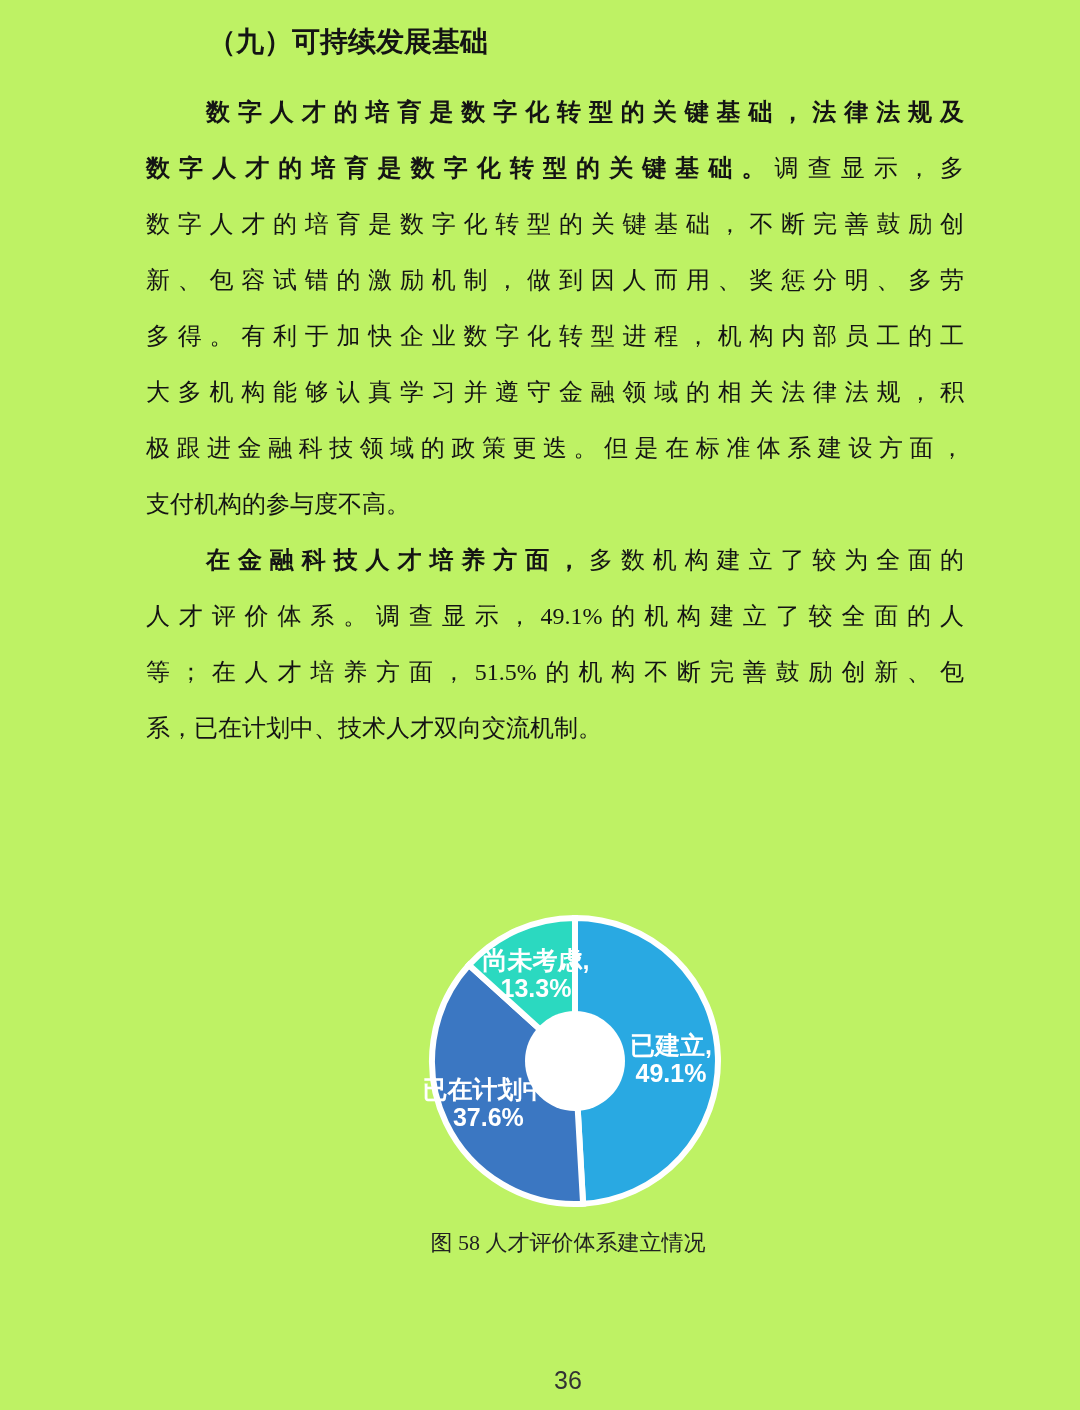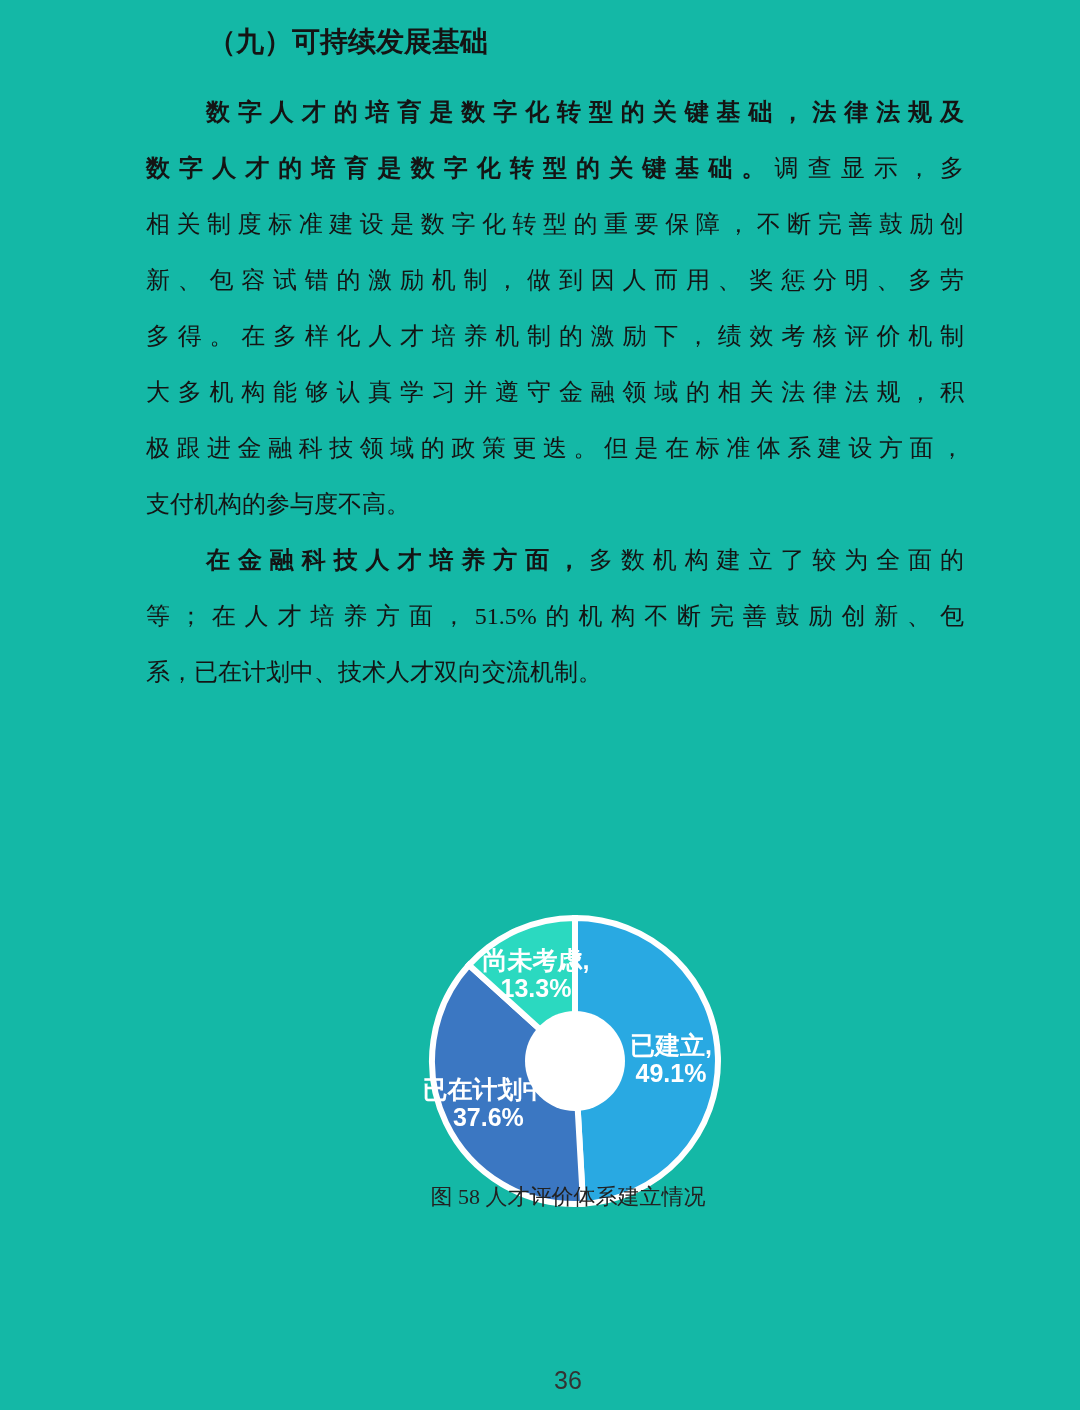--- a/index.html
+++ b/index.html
@@ -1,19 +1,19 @@
 <!DOCTYPE html>
 <html><head>
 <meta charset="utf-8">
 <style>
   html,body{margin:0;padding:0;background:#e8e8e8;}
   .page{
     position:relative;
     width:1080px;height:1410px;
-    background:#14b8a6;
+    background:#bef264;
     margin:0 auto;
     overflow:hidden;
     font-family:"Liberation Serif","DejaVu Serif",serif;
     color:#141414;
   }
   .content{
     position:absolute;
     left:146px;top:14px;
     width:818px;
   }
@@ -40,21 +40,21 @@
     width:360px;height:300px;
   }
   .figure svg{ display:block; width:360px; height:300px; }
   .pie-label{
     font-family:"Liberation Sans","DejaVu Sans",sans-serif;
     font-weight:bold;
     fill:#ffffff;
   }
   .caption{
     position:absolute;
-    left:56px;top:1182px;
+    left:56px;top:1228px;
     width:1024px;
     text-align:center;
     font-size:22px;
     line-height:30px;
     color:#222222;
   }
   .pageno{
     position:absolute;
     left:56px;top:1366px;
     width:1024px;
@@ -67,27 +67,28 @@
 </head>
 <body>
 
 <div class="page">
 
   <div class="content">
     <div class="heading">（九）可持续发展基础</div>
     <div>
         <div class="line j ind"><span class="bold">数字人才的培育是数字化转型的关键基础，法律法规及</span></div>
         <div class="line j"><span class="bold">数字人才的培育是数字化转型的关键基础。</span><span>调查显示，多</span></div>
-        <div class="line j"><span>相关制度标准建设是数字化转型的重要保障，不断完善鼓励创</span></div>
+        <div class="line j"><span>数字人才的培育是数字化转型的关键基础，不断完善鼓励创</span></div>
         <div class="line j"><span>新、包容试错的激励机制，做到因人而用、奖惩分明、多劳</span></div>
-        <div class="line j"><span>多得。在多样化人才培养机制的激励下，绩效考核评价机制</span></div>
+        <div class="line j"><span>多得。有利于加快企业数字化转型进程，机构内部员工的工</span></div>
         <div class="line j"><span>大多机构能够认真学习并遵守金融领域的相关法律法规，积</span></div>
         <div class="line j"><span>极跟进金融科技领域的政策更迭。但是在标准体系建设方面，</span></div>
         <div class="line"><span>支付机构的参与度不高。</span></div>
         <div class="line j ind"><span class="bold">在金融科技人才培养方面，</span><span>多数机构建立了较为全面的</span></div>
+        <div class="line j"><span>人才评价体系。调查显示，49.1%的机构建立了较全面的人</span></div>
         <div class="line j"><span>等；在人才培养方面，51.5%的机构不断完善鼓励创新、包</span></div>
         <div class="line"><span>系，已在计划中、技术人才双向交流机制。</span></div>
       </div>
   </div>
 
   <div class="figure">
     <svg viewBox="0 0 360 300" xmlns="http://www.w3.org/2000/svg">
         <path d="M 170 149 L 170.00 6.00 A 143 143 0 0 1 178.08 291.77 Z" fill="#29A9E2" stroke="#ffffff" stroke-width="6"></path>
         <path d="M 170 149 L 178.08 291.77 A 143 143 0 0 1 63.93 53.09 Z" fill="#3B77C2" stroke="#ffffff" stroke-width="6"></path>
         <path d="M 170 149 L 63.93 53.09 A 143 143 0 0 1 170.00 6.00 Z" fill="#2BD9C0" stroke="#ffffff" stroke-width="6"></path>

